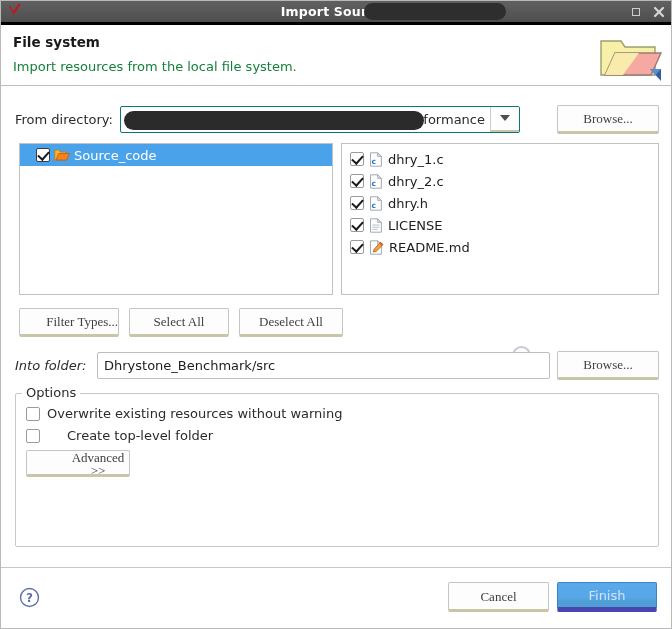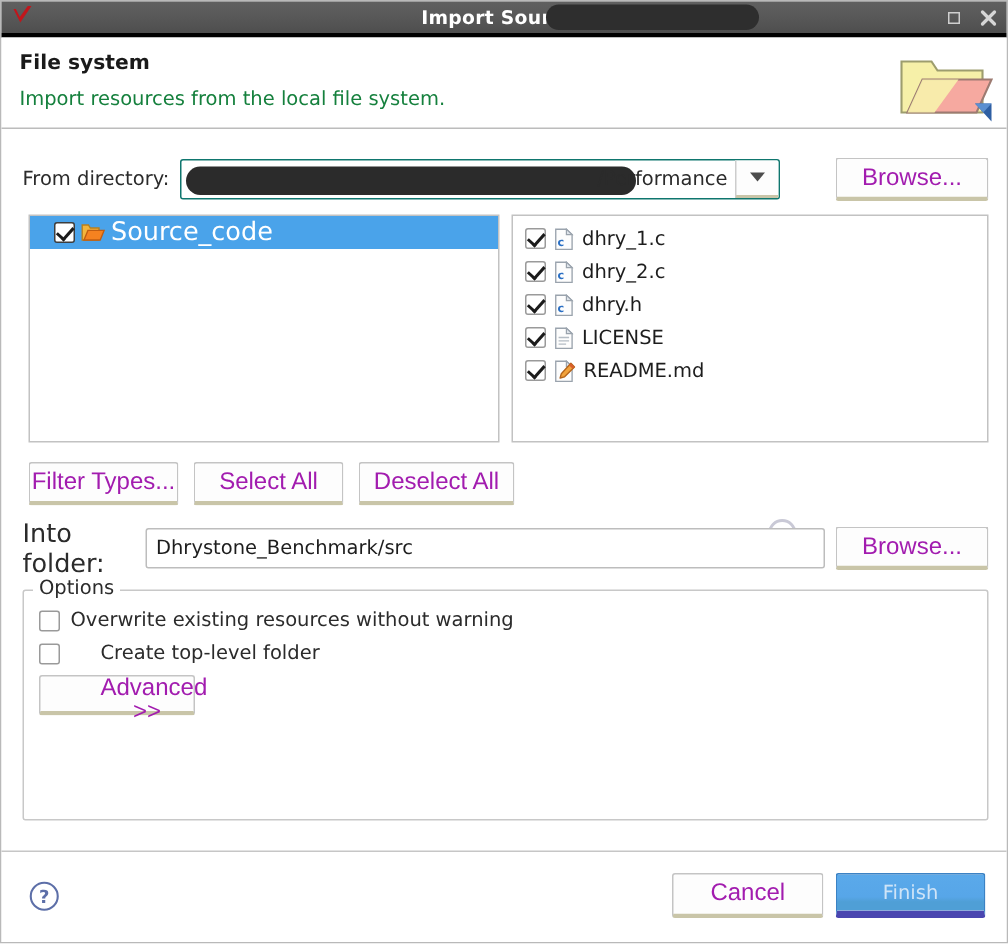--- a/index.html
+++ b/index.html
@@ -190,23 +190,23 @@
     border-left: 5px solid transparent;
     border-right: 5px solid transparent;
     border-top: 6px solid #4d4d4d;
   }
 
   .btn {
     background: #fdfdfd;
     border: 1px solid #c4c4c4;
     border-bottom: 3px solid #c9c5a8;
     border-radius: 2px;
-    font-family: Liberation Sans, sans-serif;
-    font-size: 16px;
-    color: #a21caf;
+    font-family: Liberation Serif, serif;
+    font-size: 13px;
+    color: #404040;
     padding: 0;
     box-sizing: border-box;
     cursor: default;
     line-height: 1;
   }
   .btn-browse-top {
     position: absolute;
     left: 556px; top: 19px;
     width: 102px; height: 29px;
   }
@@ -221,21 +221,21 @@
     box-sizing: border-box;
     overflow: hidden;
   }
   .tree-row {
     height: 22px;
     display: flex;
     align-items: center;
     padding-left: 16px;
     background: #4aa3ea;
     color: #ffffff;
-    font-size: 17px;
+    font-size: 13px;
   }
   .list-panel {
     position: absolute;
     left: 340px; top: 57px;
     width: 318px; height: 152px;
     border: 1px solid #c2c2c2;
     background: #ffffff;
     box-sizing: border-box;
     overflow: hidden;
     padding-top: 4px;
@@ -280,32 +280,32 @@
     border-radius: 50%;
     background: transparent;
   }
 
   .btn-row {
     position: absolute;
     left: 18px; top: 222px;
     display: flex;
     gap: 10px;
   }
-  .btn-filter { width: 100px; height: 29px; }
+  .btn-filter { width: 100px; height: 29px; text-align: right; }
   .btn-selall { width: 100px; height: 29px; }
   .btn-deselall { width: 104px; height: 29px; }
 
   .row-into {
     position: absolute;
     left: 14px; top: 265px;
     width: 644px; height: 29px;
     display: flex;
     align-items: center;
   }
-  .label-into { width: 82px; font-size: 17px; }
+  .label-into { width: 82px; font-size: 13px; font-style: italic; }
   .text-input {
     width: 453px;
     height: 27px;
     border: 1px solid #bdbdbd;
     background: #ffffff;
     border-radius: 2px;
     font-family: inherit;
     font-size: 13px;
     color: #1d1d1d;
     padding: 0 6px;

